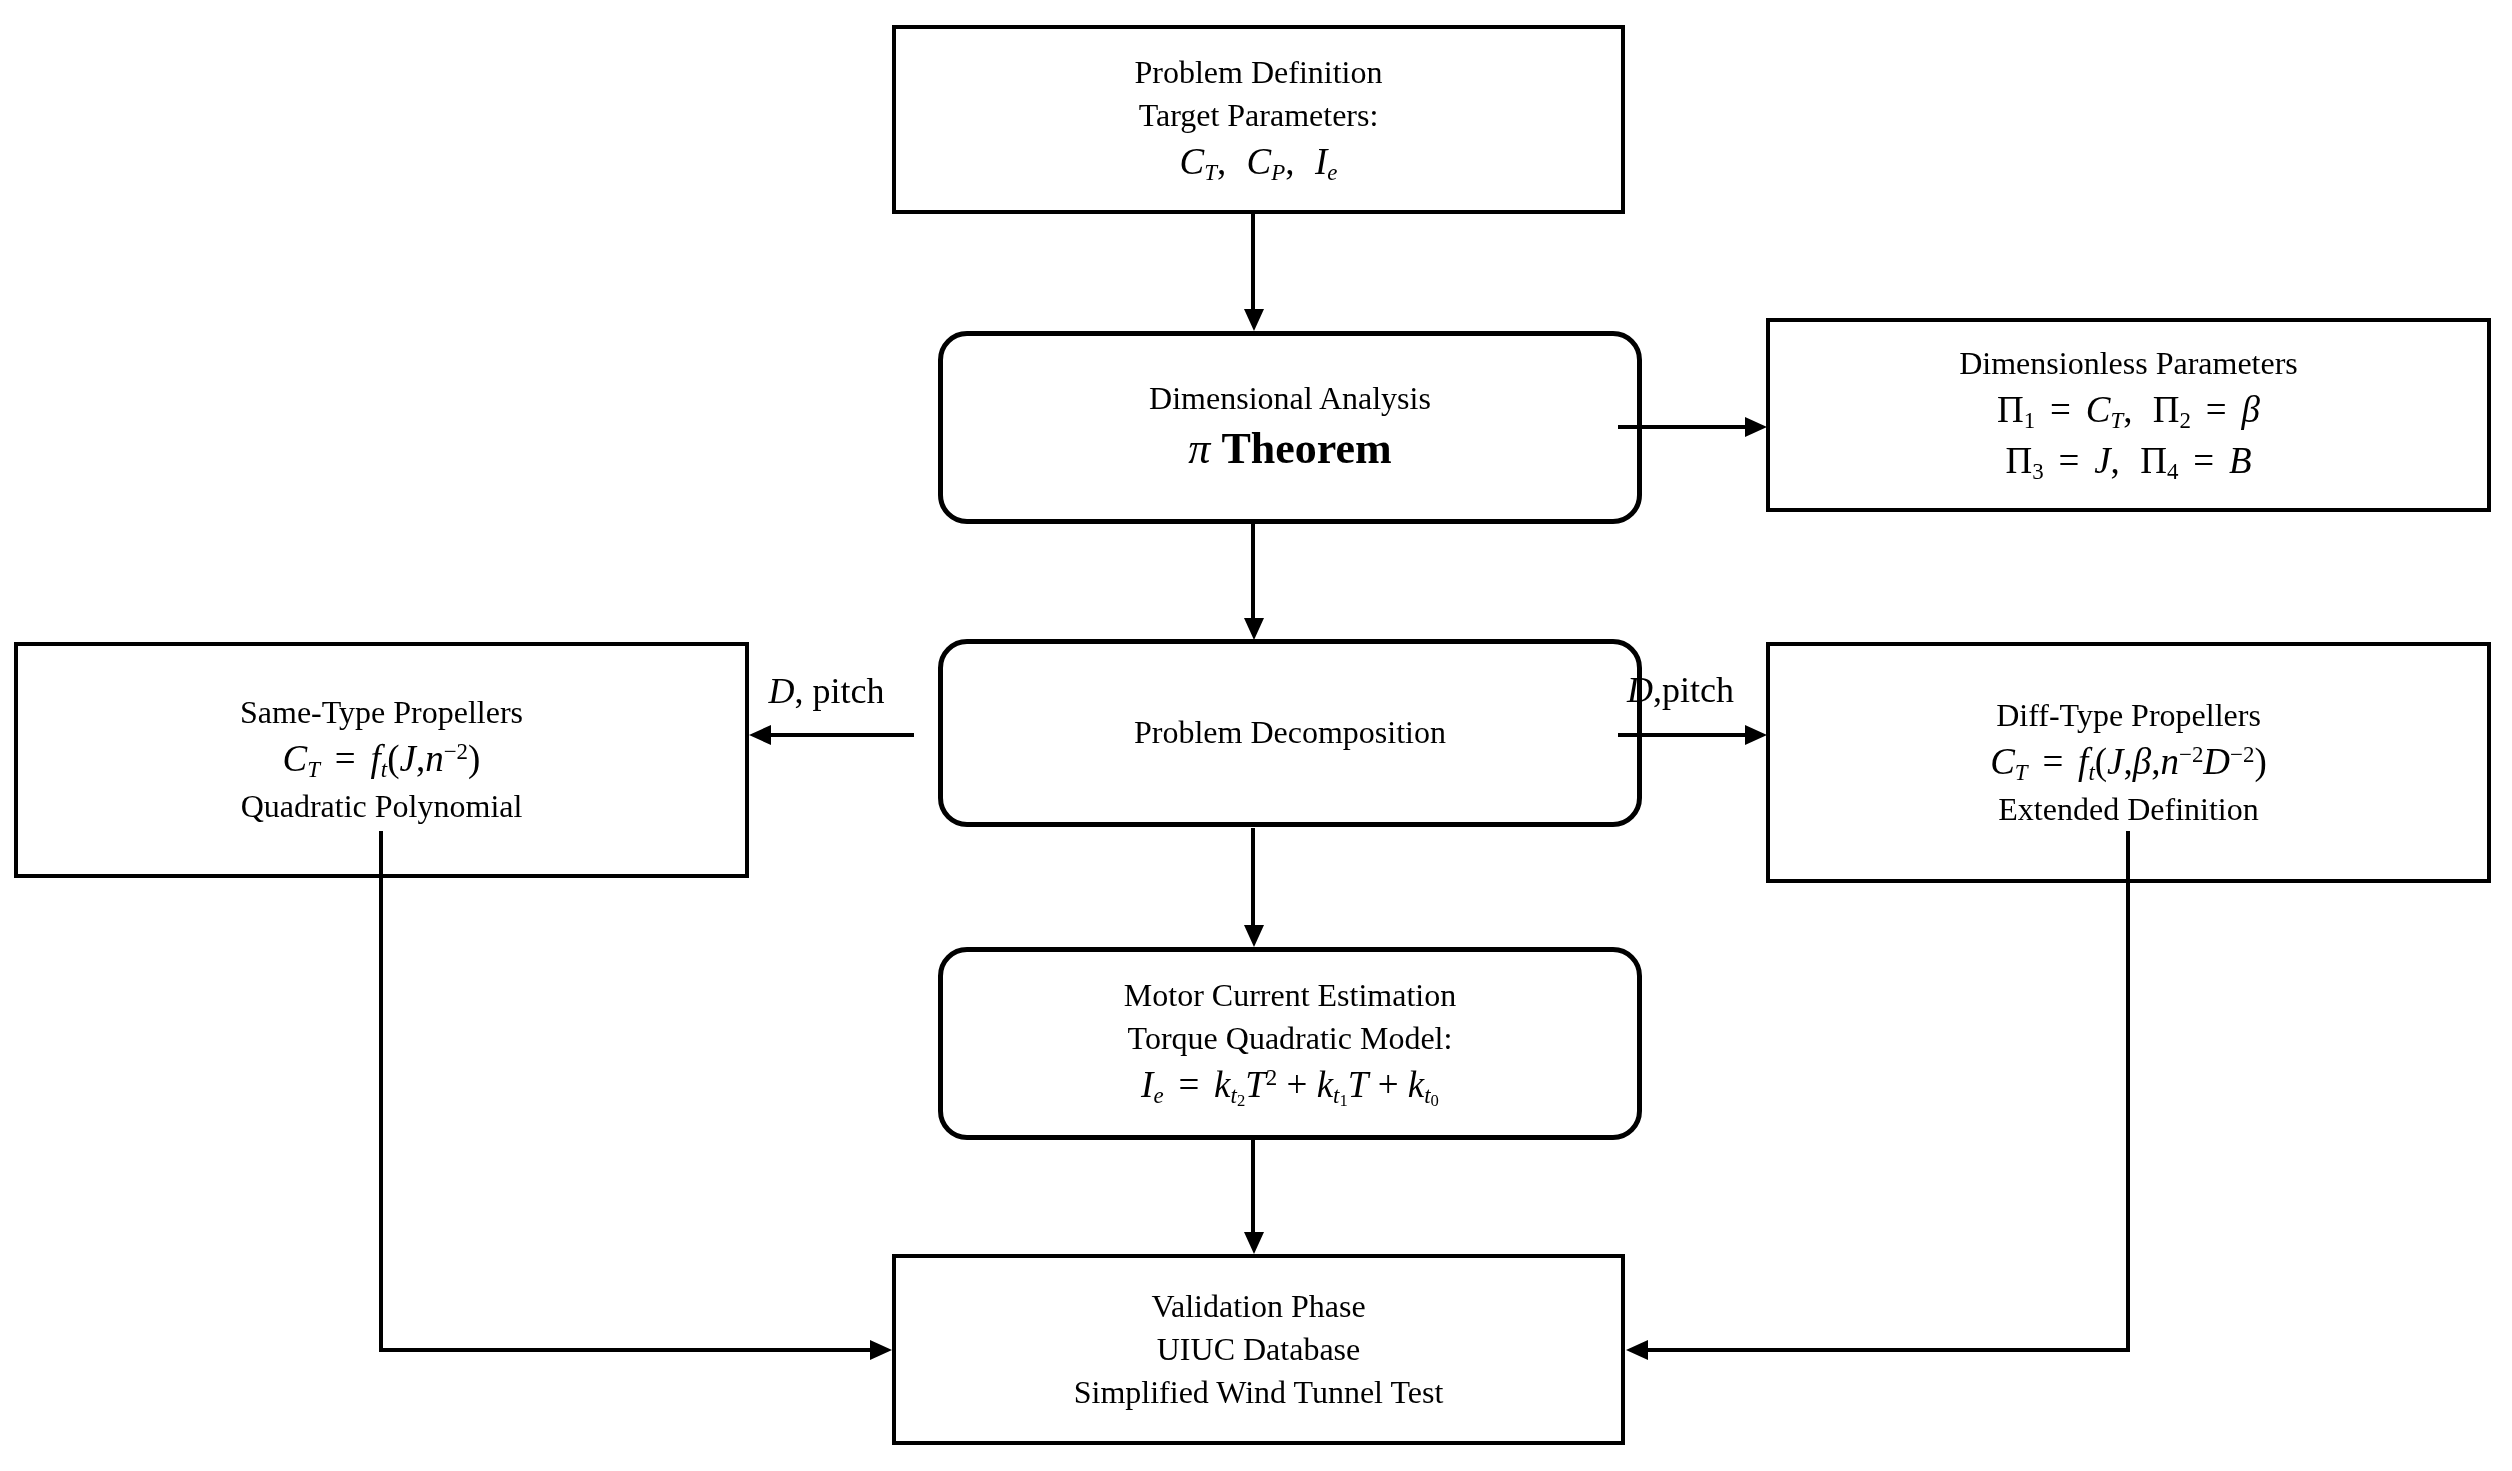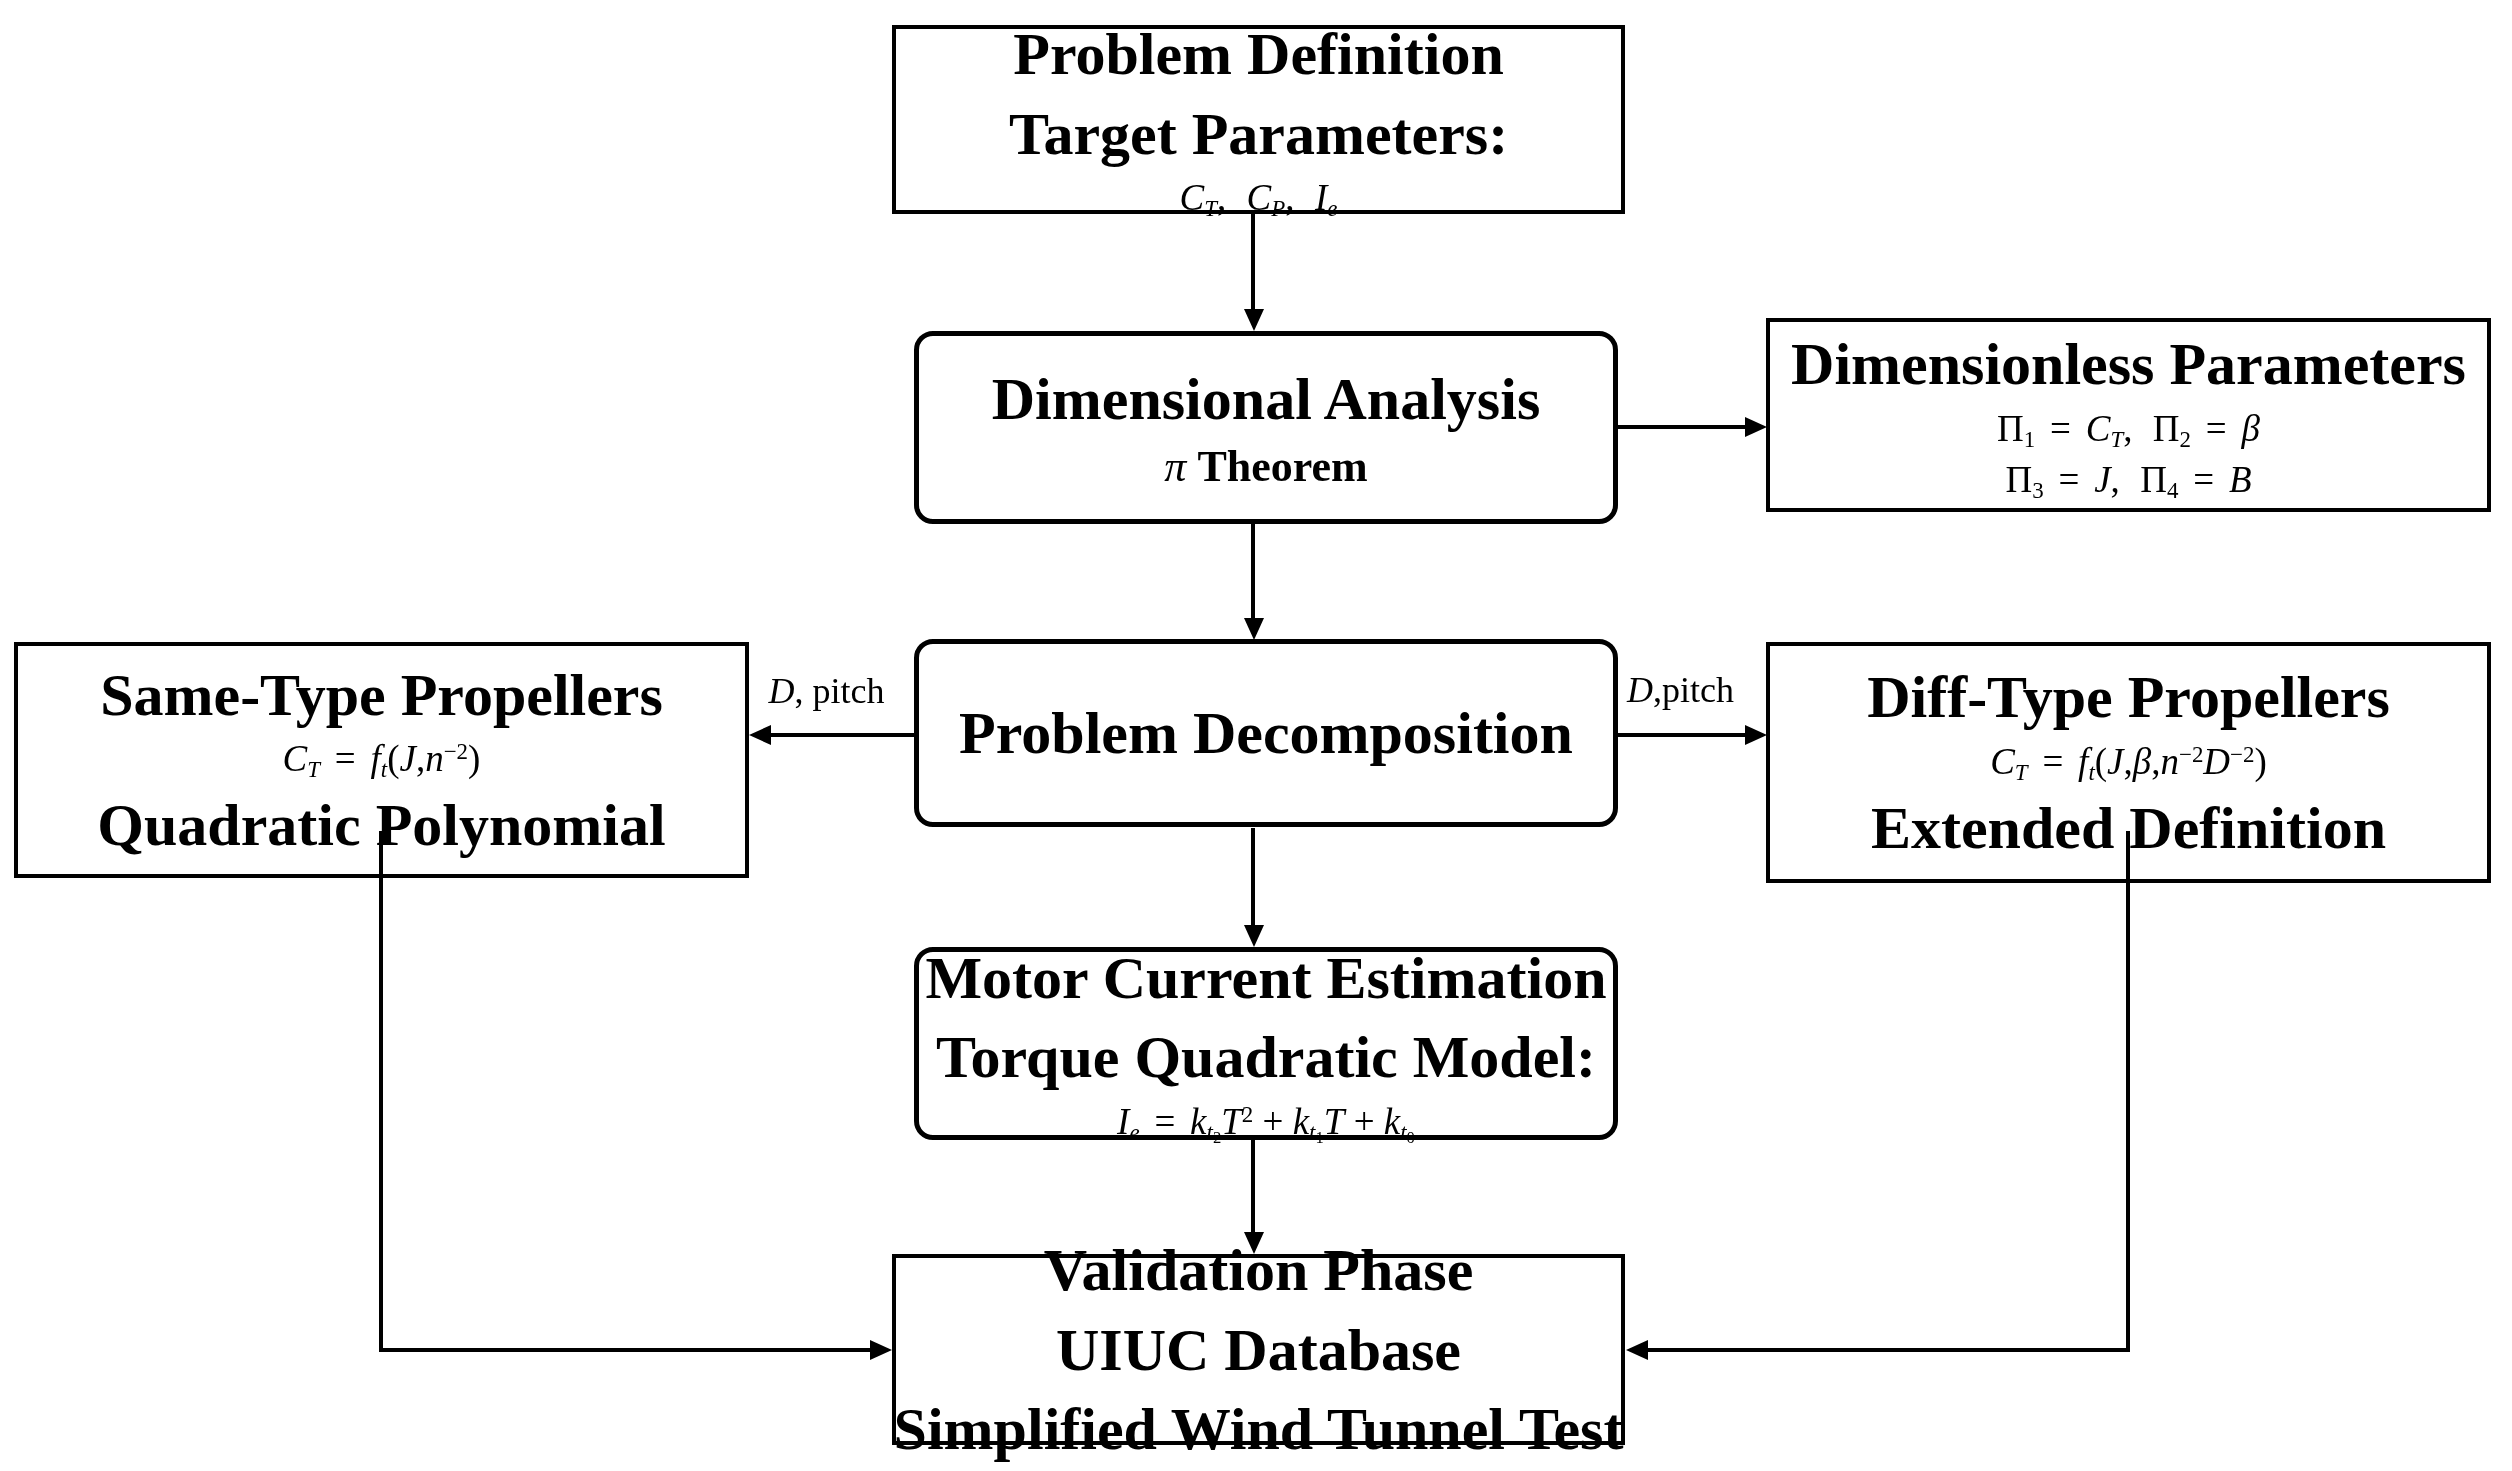--- a/index.html
+++ b/index.html
@@ -5,22 +5,22 @@
   html,body{margin:0;padding:0;}
   body{
     width:2512px;height:1472px;position:relative;background:#ffffff;
     font-family:"Liberation Serif", serif;color:#000000;overflow:hidden;
   }
   .node{
     position:absolute;box-sizing:border-box;border:4.7px solid #000;background:#fff;
     display:flex;flex-direction:column;justify-content:center;align-items:center;
     text-align:center;row-gap:1.6px;
   }
-  .rounded{border-radius:19px;border-width:5.4px;}
-  .t-bold{font-weight:bold;font-size:60px;line-height:1.30;white-space:nowrap;text-align:right;}
+  .rounded{border-radius:29px;border-width:5.4px;margin-left:24px;}
+  .t-bold{font-weight:normal;font-size:32px;line-height:1.30;white-space:nowrap;text-align:right;}
   .t-math{font-size:37px;line-height:1.28;white-space:nowrap;}
   .edge-label{position:absolute;font-size:36px;text-align:center;white-space:nowrap;}
   
   .m-i{font-style:italic;}
   .m-r{font-style:normal;}
   .m-b{font-weight:bold;font-style:normal;}
   .m-sub{font-size:0.62em;font-style:italic;vertical-align:-0.26em;}
   .m-subr{font-size:0.62em;vertical-align:-0.26em;}
   .m-sup{font-size:0.62em;vertical-align:0.52em;}
   .m-ssub{font-size:0.45em;vertical-align:-0.55em;}

